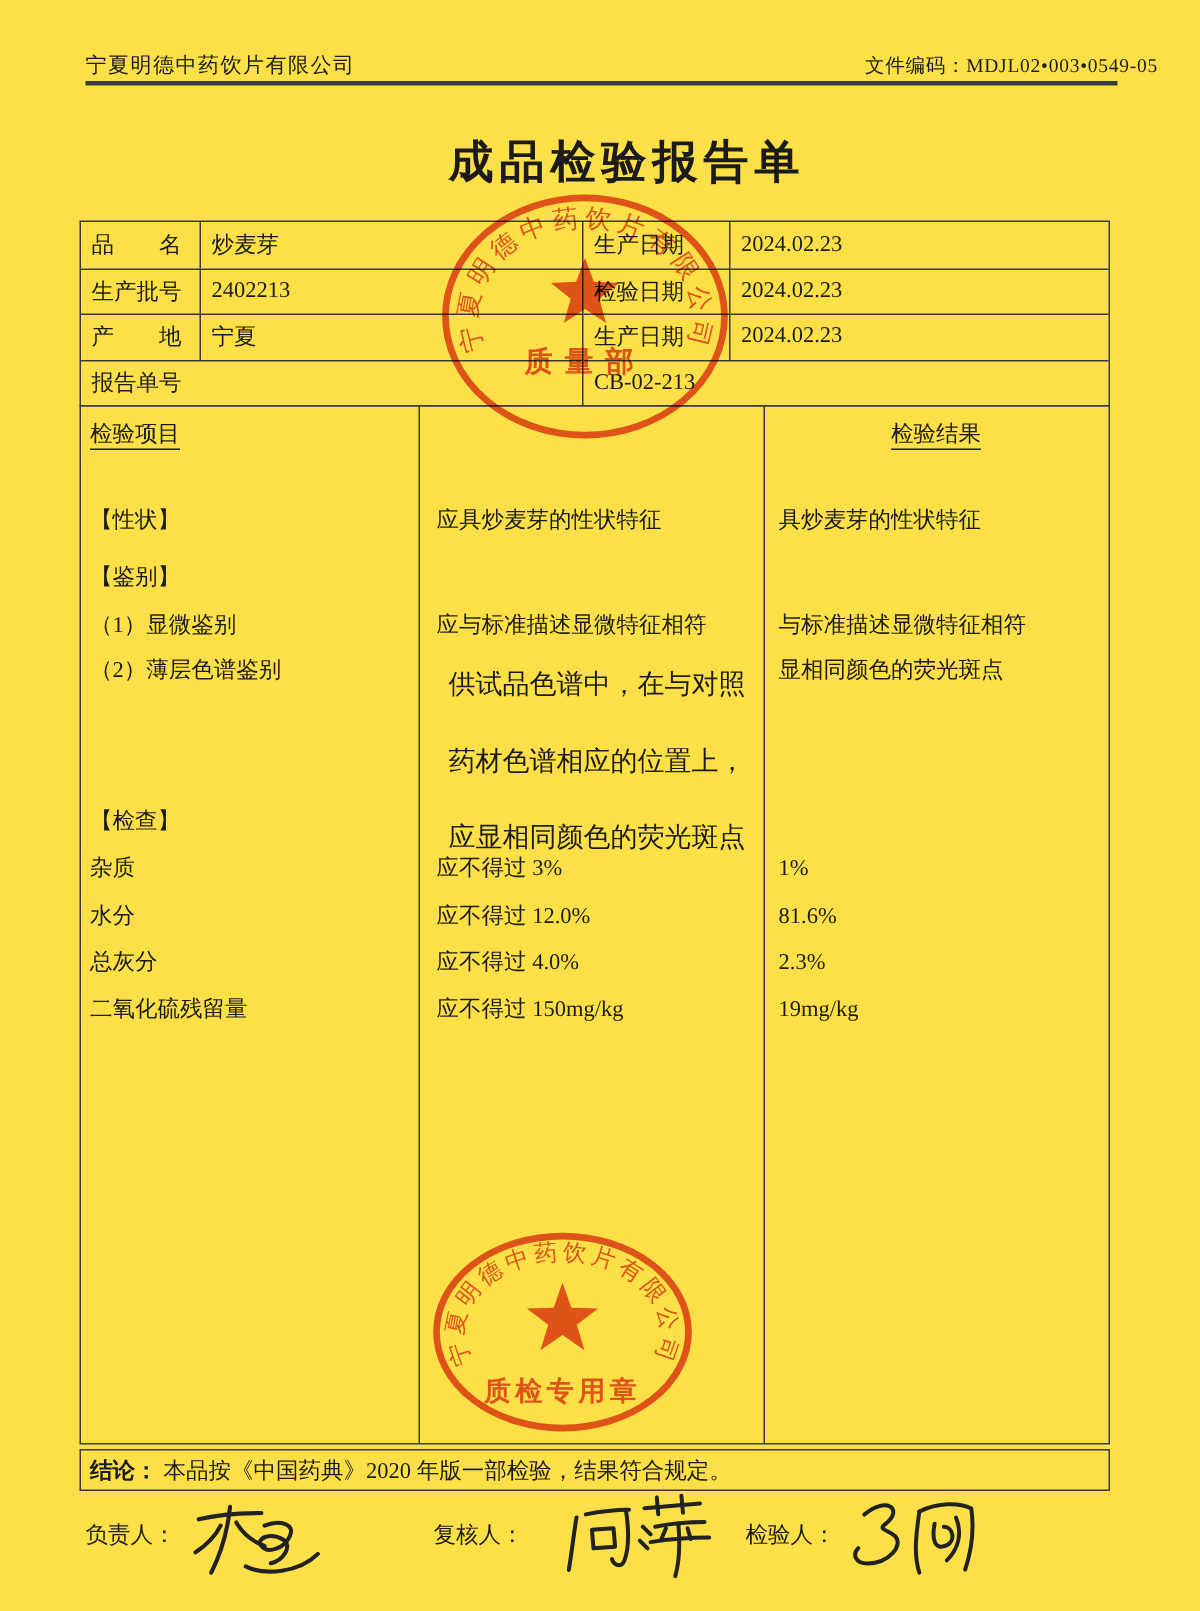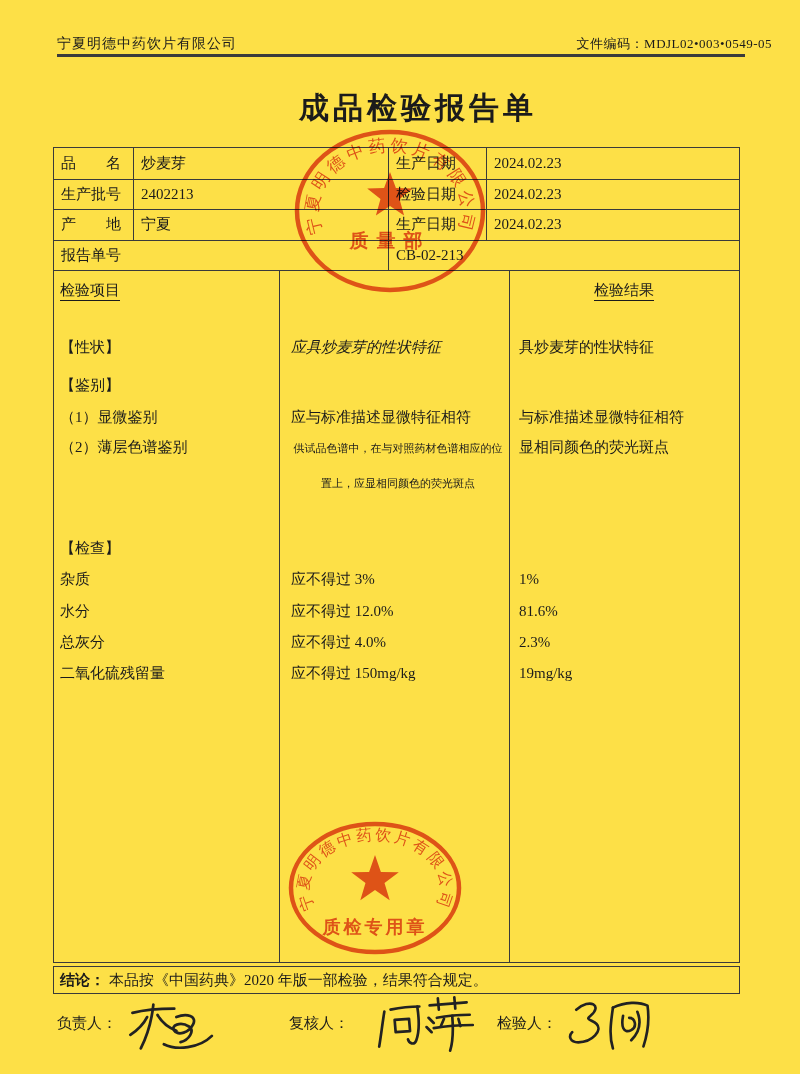--- a/index.html
+++ b/index.html
@@ -41,21 +41,21 @@
   .main-table {
     position:absolute; left:53px; top:270px; width:687px; height:693px;
     border:1px solid #3a3a3a; box-sizing:border-box; font-size:15px;
   }
   .vline { position:absolute; top:0; bottom:0; width:1px; background:#3a3a3a; }
   .v1 { left:225px; } .v2 { left:455px; }
   .cell { position:absolute; line-height:18px; white-space:nowrap;text-align:center; }
   .col2h { left:225px; width:230px; text-align:center; }
   .col3h { left:455px; width:230px; text-align:center; }
   .uline { text-decoration:underline; text-underline-offset:5px; }
-  .wrapcell { white-space:normal; width:214px; line-height:35px; font-size:11px; }
+  .wrapcell { white-space:normal; width:214px; line-height:51px; font-size:18px; }
 
   
   .conclusion {
     position:absolute; left:53px; top:966px; width:687px; height:28px;
     border:1px solid #3a3a3a; box-sizing:border-box;
     display:flex; align-items:center; padding-left:6px; font-size:15px;
   }
   .concl-label { font-weight:700; margin-right:4px; }
 
   
@@ -101,21 +101,21 @@
   </div>
 
   <div class="main-table">
     <div class="vline v1"></div>
     <div class="vline v2"></div>
 
     <div class="cell" style="left:6px; top:10px;"><span class="uline">检验项目</span></div>
     <div class="cell col3h" style="top:10px;"><span class="uline">检验结果</span></div>
 
     <div class="cell" style="left:6px;  top:67px;">【性状】</div>
-    <div class="cell" style="left:237px;top:67px;font-style:italic;">应具炒麦芽的性状特征</div>
+    <div class="cell" style="left:237px;top:67px;">应具炒麦芽的性状特征</div>
     <div class="cell" style="left:465px;top:67px;">具炒麦芽的性状特征</div>
 
     <div class="cell" style="left:6px;  top:105px;">【鉴别】</div>
 
     <div class="cell" style="left:6px;  top:137px;">（1）显微鉴别</div>
     <div class="cell" style="left:237px;top:137px;">应与标准描述显微特征相符</div>
     <div class="cell" style="left:465px;top:137px;">与标准描述显微特征相符</div>
 
     <div class="cell" style="left:6px;  top:167px;">（2）薄层色谱鉴别</div>
     <div class="cell wrapcell" style="left:237px;top:160px;">供试品色谱中，在与对照药材色谱相应的位置上，应显相同颜色的荧光斑点</div>

